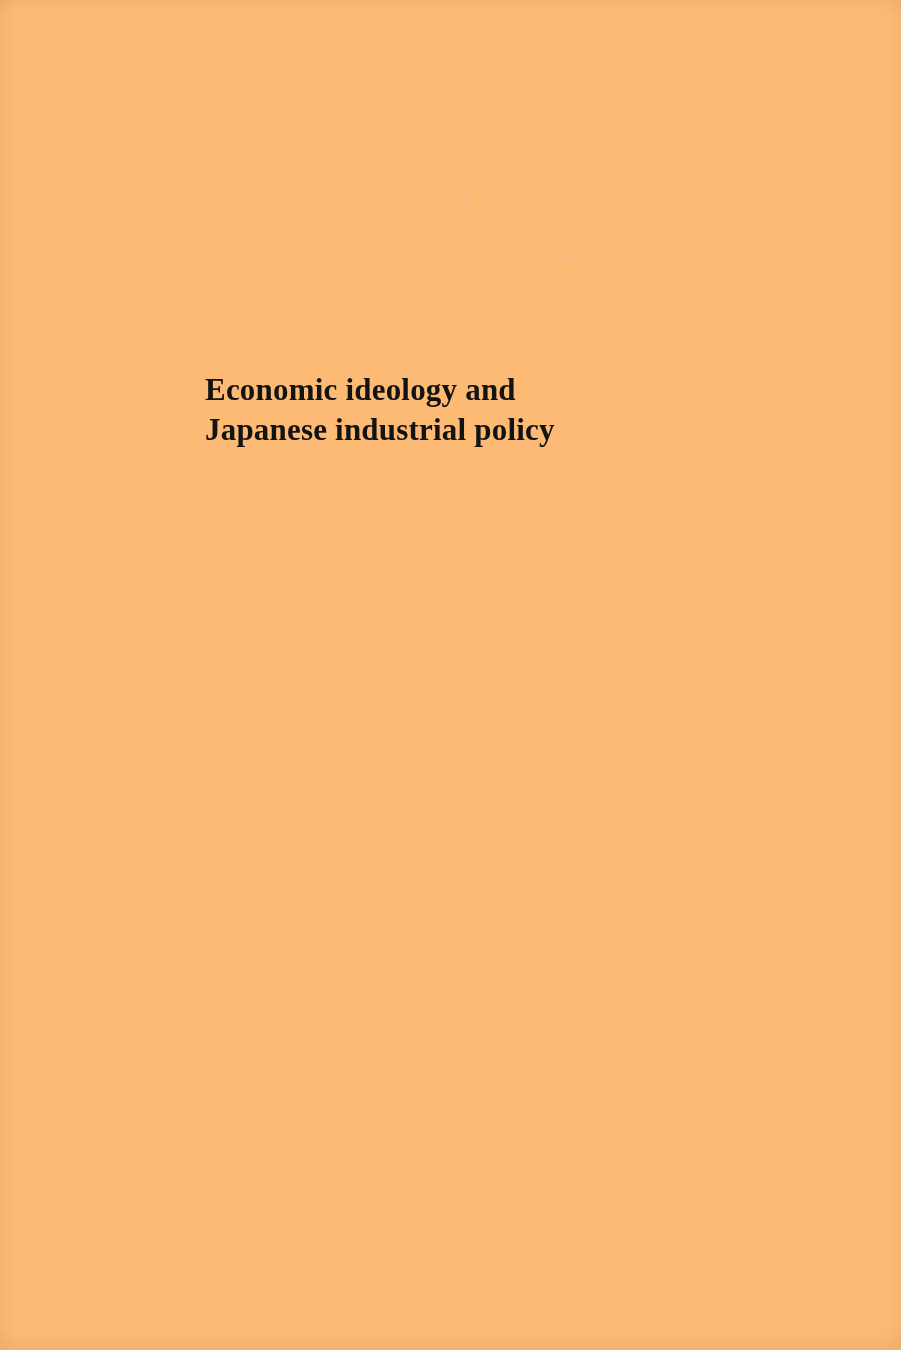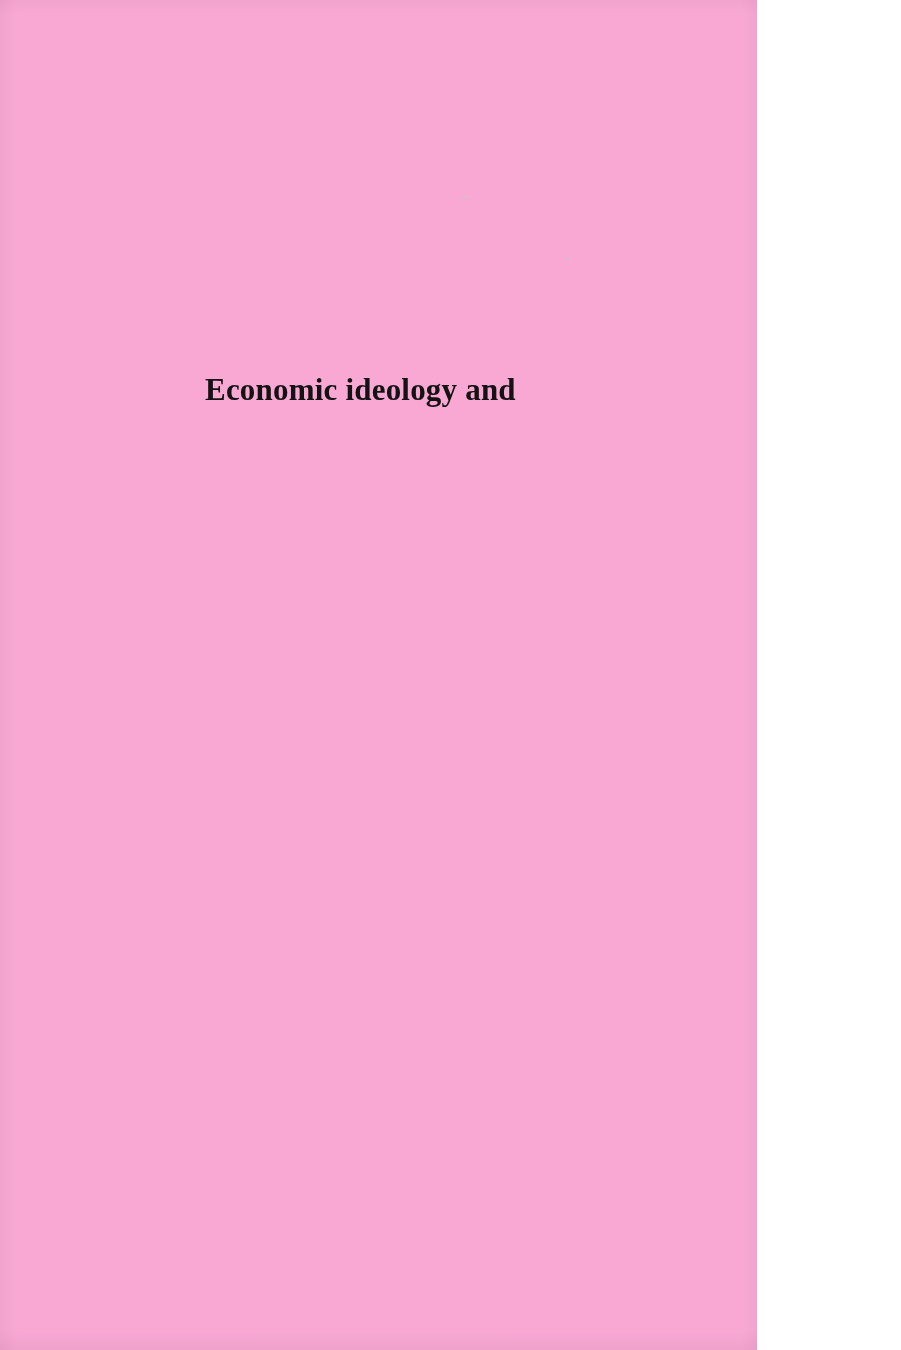--- a/index.html
+++ b/index.html
@@ -2,23 +2,23 @@
 <html><head>
 <meta charset="utf-8">
 <style>
   html, body {
     margin: 0;
     padding: 0;
     background: #ffffff;
   }
   .page {
     position: relative;
-    width: 757px;
+    width: 901px;
     height: 1350px;
-    background: #f9a8d4;
+    background: #fdba74;
     overflow: hidden;
     font-family: "Liberation Serif", serif;
   }
   
   .page::before {
     content: "";
     position: absolute;
     inset: 0;
     pointer-events: none;
     background:
@@ -54,15 +54,16 @@
 </head>
 <body>
 
 <div class="page">
 
   <div class="speck s1"></div>
   <div class="speck s2"></div>
 
   <div class="title-block">
     <div class="title-line">Economic ideology and</div>
+    <div class="title-line">Japanese industrial policy</div>
   </div>
 
 </div>
 
 </body></html>

